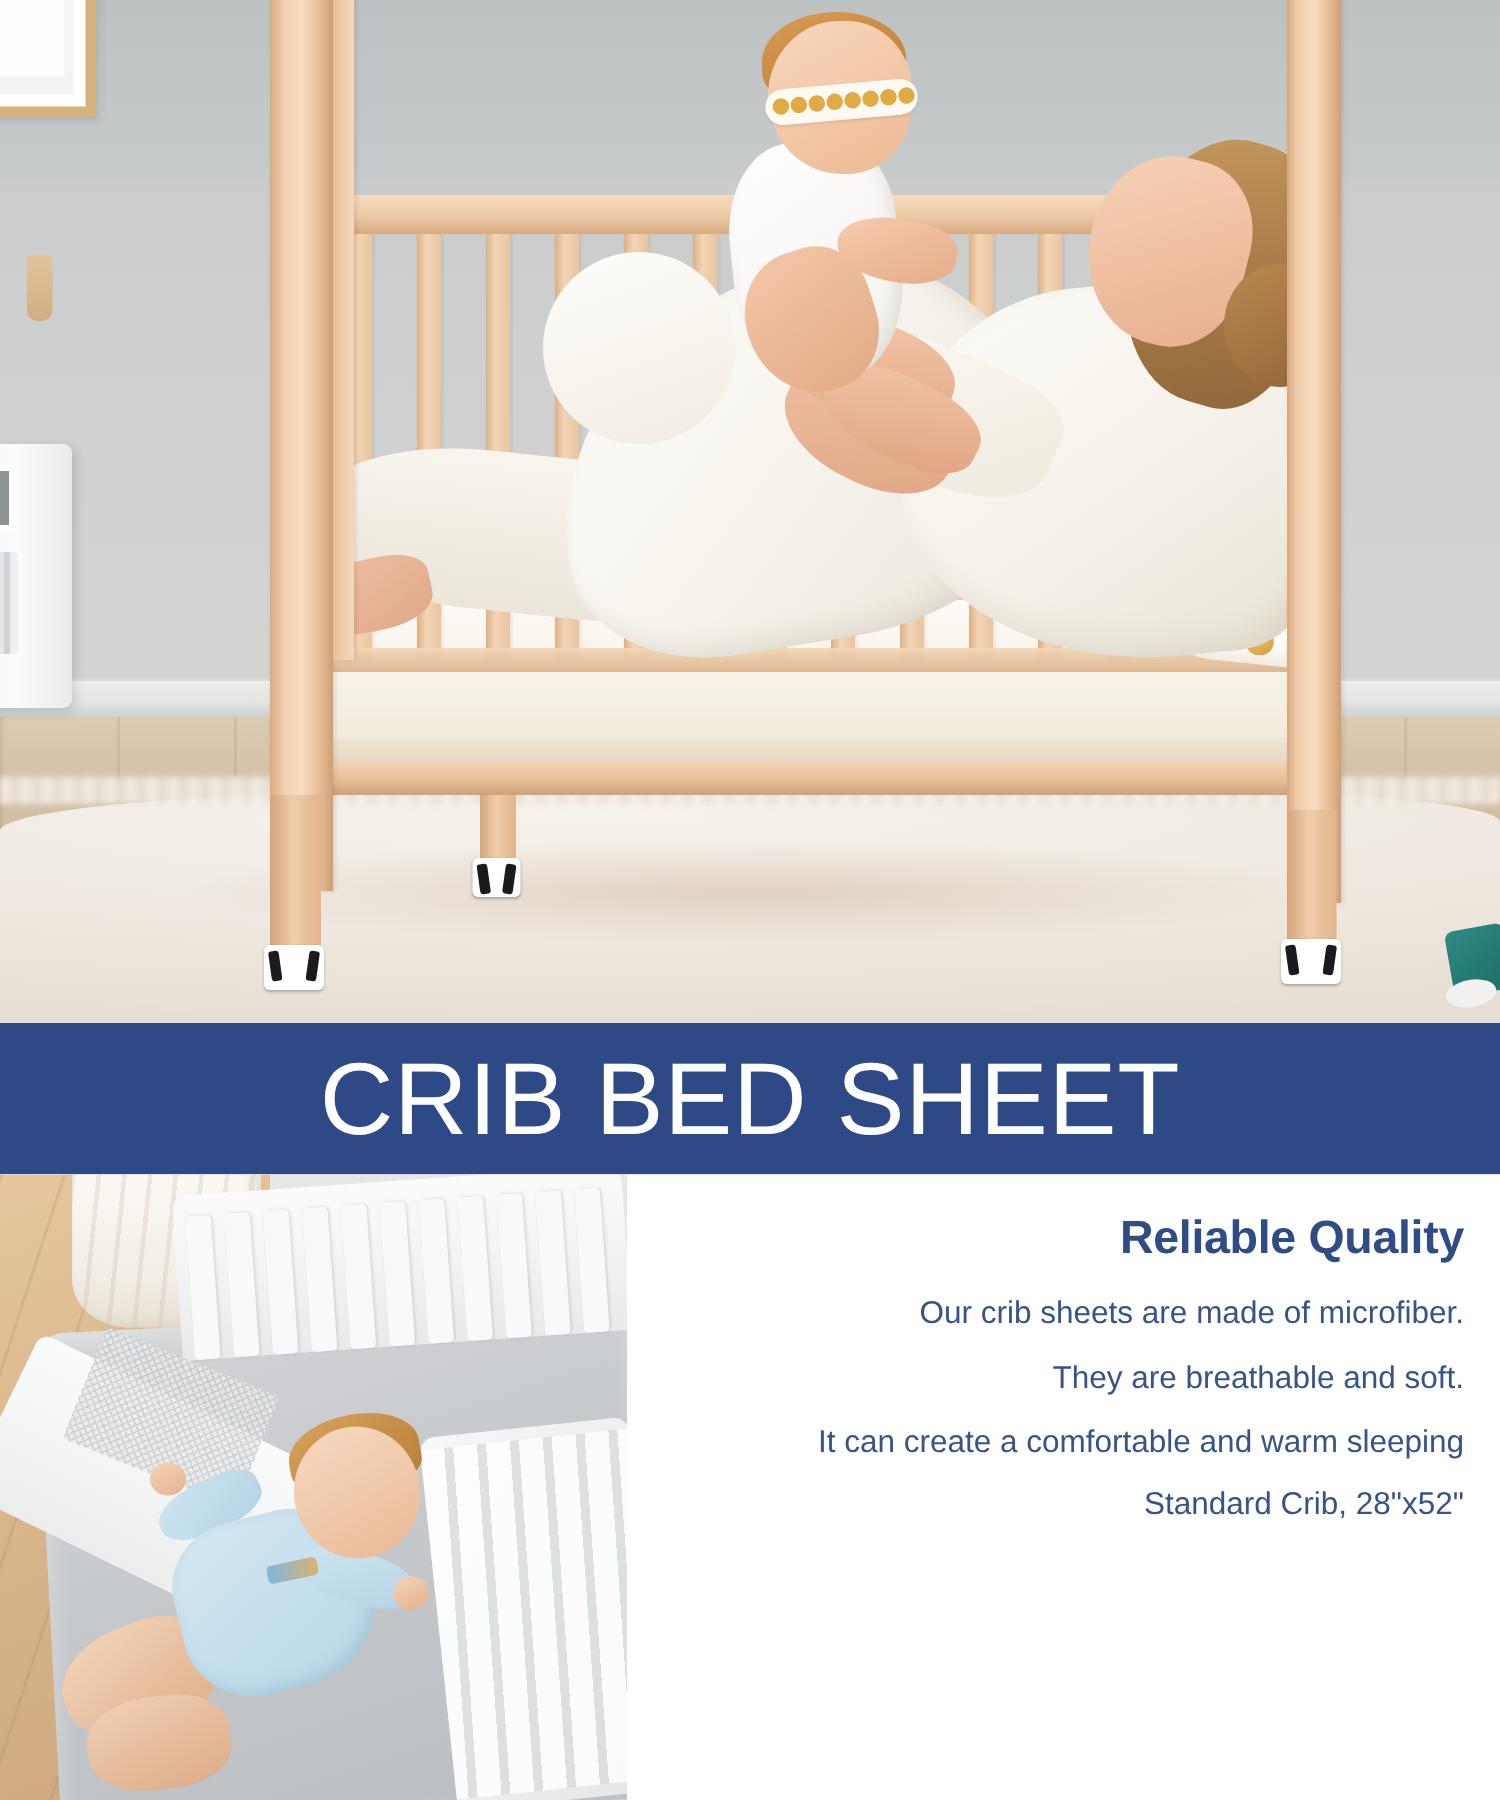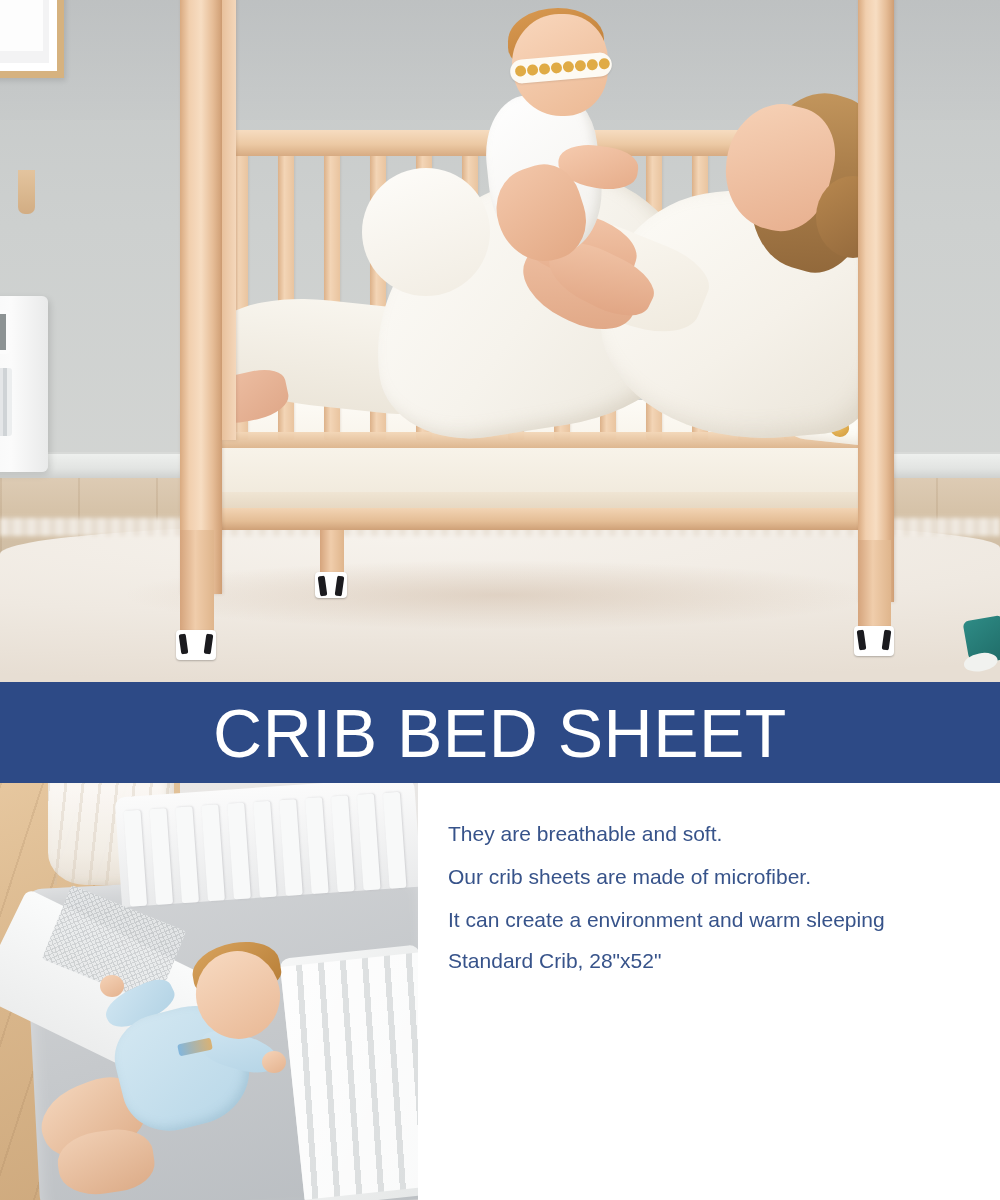--- a/index.html
+++ b/index.html
@@ -1,19 +1,19 @@
 <!DOCTYPE html>
 <html><head>
 <meta charset="utf-8">
 <style>
   * { margin:0; padding:0; box-sizing:border-box; }
   html,body { width:1000px; height:1200px; background:#ffffff; }
   body { font-family:"Liberation Sans", sans-serif; overflow:hidden; }
 
-  .page { position:relative; width:1000px; height:1200px; overflow:hidden; background:#fff; }
+  .page { position:relative; width:1000px; height:1200px; overflow:hidden; background:#fff;text-align:right; }
 
   
   .hero { position:absolute; left:0; top:0; width:1000px; height:682px; overflow:hidden;
           background:#c9cccc; }
   .hero-wall { position:absolute; left:0; top:0; width:1000px; height:500px;
                background:linear-gradient(180deg,#c5c8c8 0%,#cdd0cf 45%,#d3d5d3 100%); }
   .hero-wall-upper { position:absolute; left:0; top:0; width:1000px; height:120px;
                background:linear-gradient(180deg,#bcbfc0 0%,#c7caca 100%); opacity:.8; }
   .baseboard { position:absolute; left:0; top:452px; width:1000px; height:26px;
                background:linear-gradient(180deg,#eef0ee 0%,#e2e4e2 60%,#cfd1cf 100%);
@@ -394,21 +394,22 @@
       <div class="cp-baby-body"></div>
       <div class="cp-baby-arm-r"></div>
       <div class="cp-baby-hand" style="left:100px; top:192px;"></div>
       <div class="cp-baby-hand" style="left:262px; top:268px;"></div>
       <div class="cp-baby-hair"></div>
       <div class="cp-baby-head"></div>
       <div class="cp-logo"></div>
     </div>
 
     <div class="text-panel">
+      <div class="sec-heading first">Reliable Quality</div>
+      <div class="body-line">Our crib sheets are made of microfiber.</div>
       <div class="body-line">They are breathable and soft.</div>
-      <div class="body-line">Our crib sheets are made of microfiber.</div>
-      <div class="body-line">It can create a environment and warm sleeping</div>
+      <div class="body-line">It can create a comfortable and warm sleeping</div>
 
       <div class="body-line tight">Standard Crib, 28"x52"</div>
     </div>
 
   </div>
 </div>
 
 </body></html>

